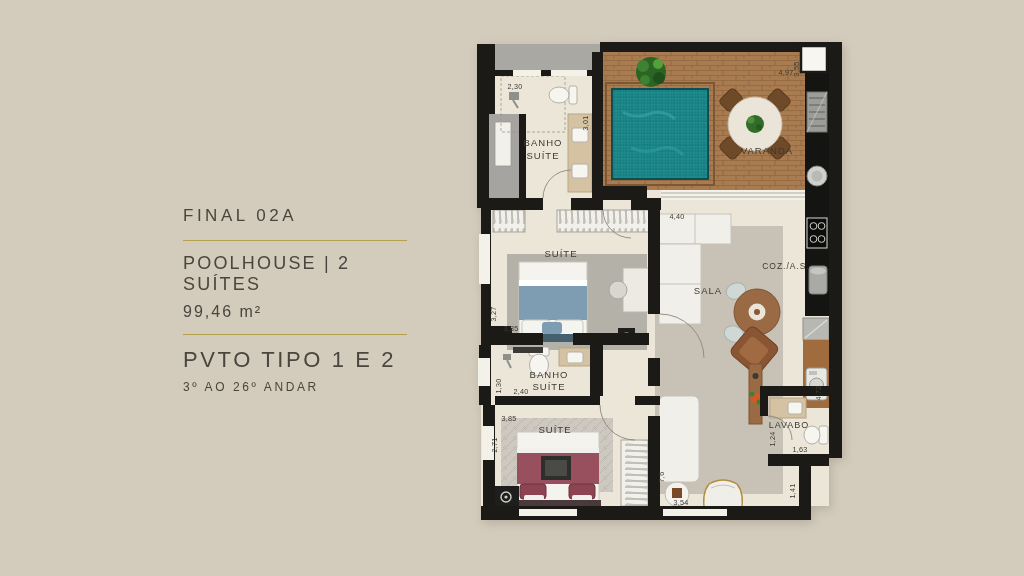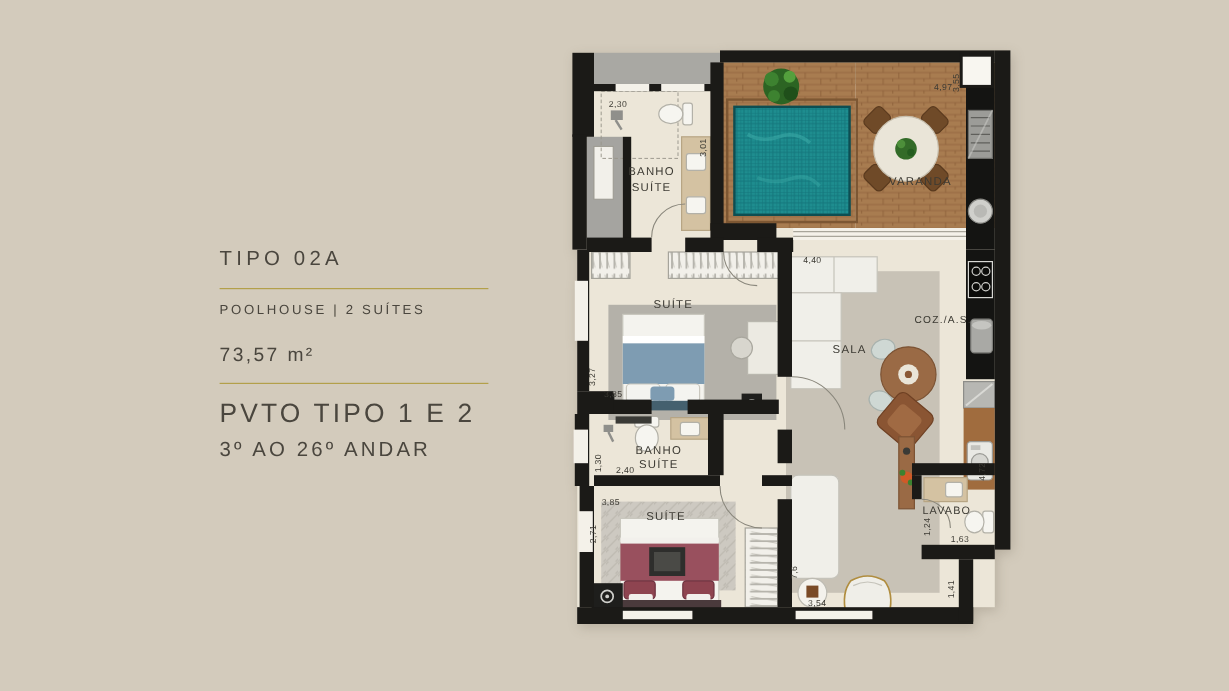--- a/index.html
+++ b/index.html
@@ -7,40 +7,40 @@
     width:1024px;height:576px;position:relative;overflow:hidden;
     background:#d3cbbc;
     font-family:"Liberation Sans",sans-serif;
   }
   .info{
     position:absolute;left:183px;top:206px;width:224px;color:#4a463e;
   }
   .info p{margin:0}
   .info .final{font-size:17px;letter-spacing:3.5px;margin-bottom:14px}
   .rule{height:1px;background:#b3a04a;margin-bottom:12px}
-  .info .title{font-size:11px;letter-spacing:2.2px;margin-bottom:23px}
+  .info .title{font-size:18px;letter-spacing:2.2px;margin-bottom:8px}
   .info .area{font-size:16px;letter-spacing:2px;margin-bottom:13px}
   .info .pvto{font-size:22px;letter-spacing:2.6px;margin-bottom:7px}
-  .info .floors{font-size:17px;letter-spacing:2.6px}
+  .info .floors{font-size:12px;letter-spacing:2.6px}
   .plan{
     position:absolute;left:455px;top:28px;width:402px;height:502px;
     filter:drop-shadow(2px 3px 5px rgba(60,50,35,.18));
   }
   svg text{font-family:"Liberation Sans",sans-serif;fill:#3c3a33}
   .roomlbl{font-size:9.5px;letter-spacing:1px}
   .dim{font-size:7.2px;letter-spacing:.3px}
 </style>
 </head>
 <body>
 
 <div class="info">
-  <p class="final">TIPO 02A</p>
+  <p class="final">FINAL 02A</p>
   <div class="rule"></div>
   <p class="title">POOLHOUSE | 2 SUÍTES</p>
-  <p class="area">73,57 m²</p>
+  <p class="area">99,46 m²</p>
   <div class="rule"></div>
   <p class="pvto">PVTO TIPO 1 E 2</p>
   <p class="floors">3º AO 26º ANDAR</p>
 </div>
 
 <div class="plan">
 <svg width="402" height="502" viewBox="0 0 402 502" xmlns="http://www.w3.org/2000/svg">
   <defs>
     <pattern id="wood" width="26" height="10" patternUnits="userSpaceOnUse">
       <rect width="26" height="10" fill="#a87c50"></rect>

